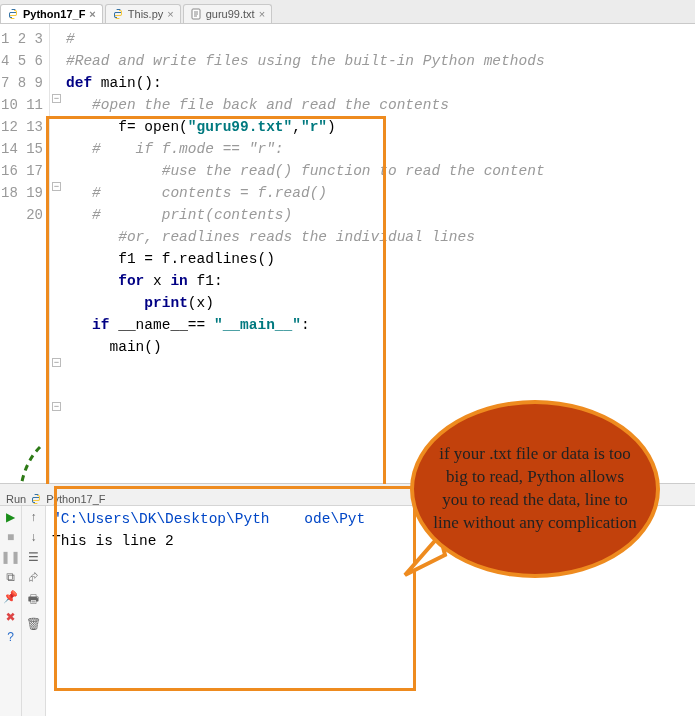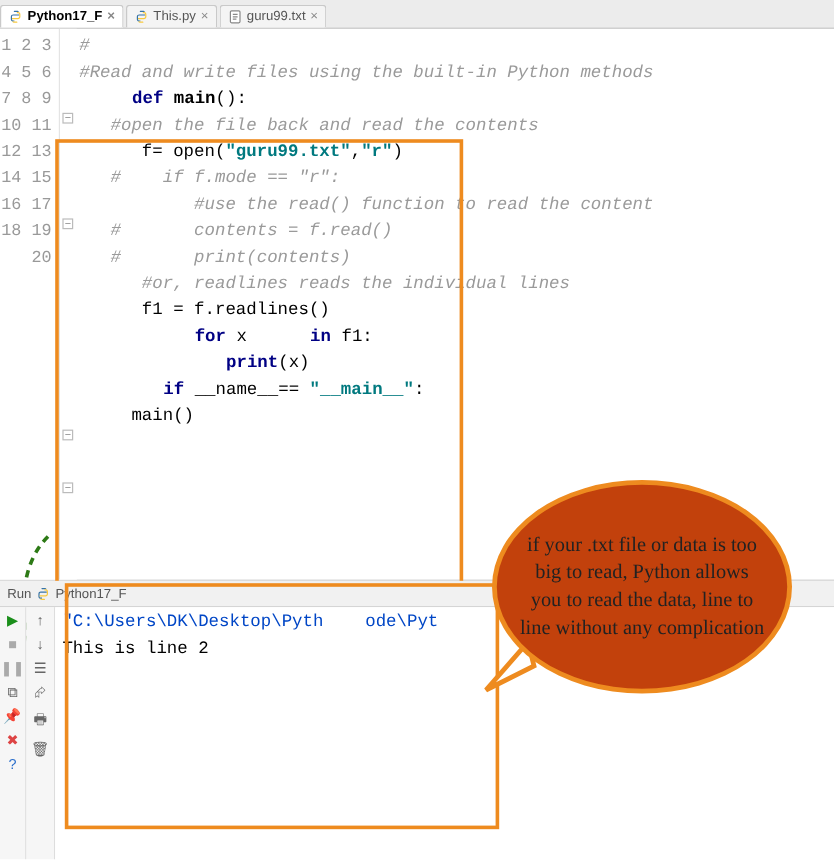--- a/index.html
+++ b/index.html
@@ -83,22 +83,22 @@
     flex: 1;
     padding: 4px 6px 0 2px;
     font-family: Consolas, "Courier New", monospace;
     font-size: 14.5px;
     line-height: 22px;
     white-space: pre;
     color: #333;
     position: relative;
   }
   .c-grey { color:#9a9a9a; font-style: italic; }
-  .c-kw   { color:#000084; font-weight:bold;margin-left:44px; }
-  .c-fn   { color:#000; font-weight:bold;}
+  .c-kw   { color:#000084; font-weight:bold; }
+  .c-fn   { color:#000; font-weight:normal;}
   .c-str  { color:#00797f; font-weight:bold; }
   .c-plain{ color:#000; }
   
   .hl-box {
     position: absolute;
     left: 46px;
     top: 92px;   
     width: 340px;
     height: 374px;
     border: 3px solid #ee8b1f;
@@ -117,21 +117,21 @@
   .run-panel {
     height: 232px;
     display: flex;
     flex-direction: column;
     position: relative;
   }
   .run-hdr {
     height: 22px;
     background:#f1f1f1;
     border-bottom:1px solid #d5d5d5;
-    display:flex; align-items:center;
+    display:flex; align-items:flex-end;
     padding: 0 6px;
     gap:4px;
     font-size:11px;
     color:#555;
   }
   .run-body {
     flex:1;
     display:flex;
   }
   .run-toolbar {

